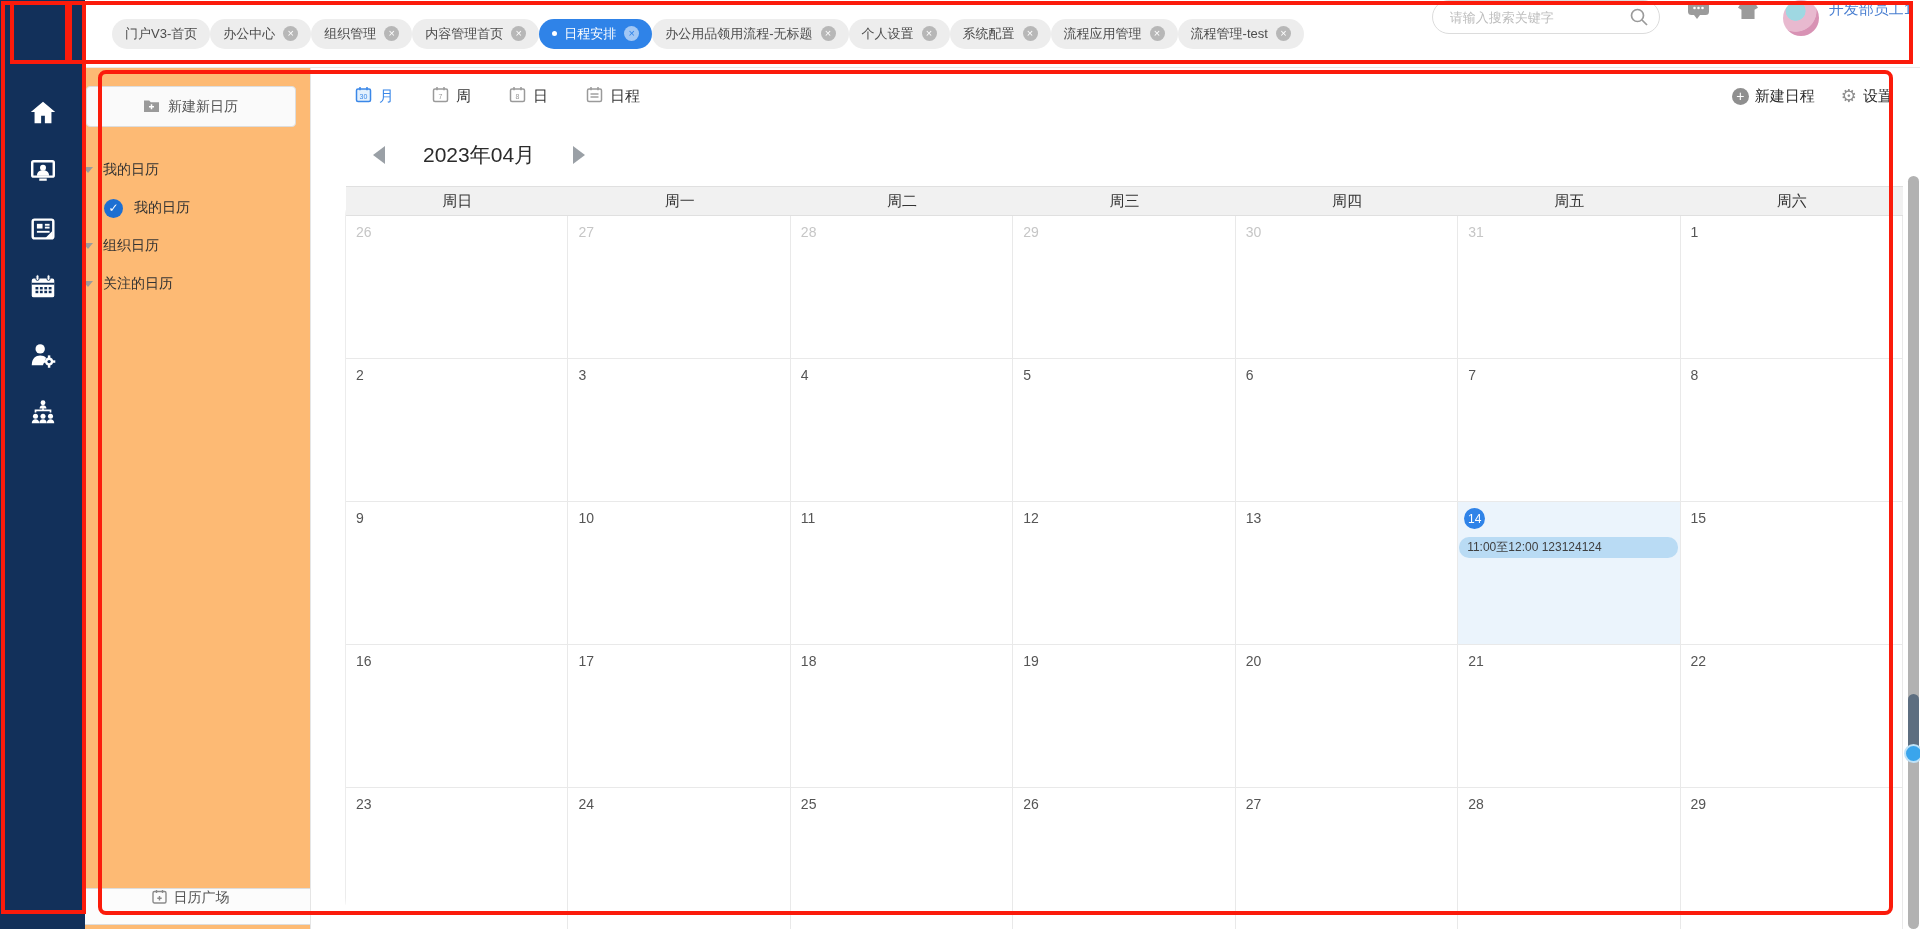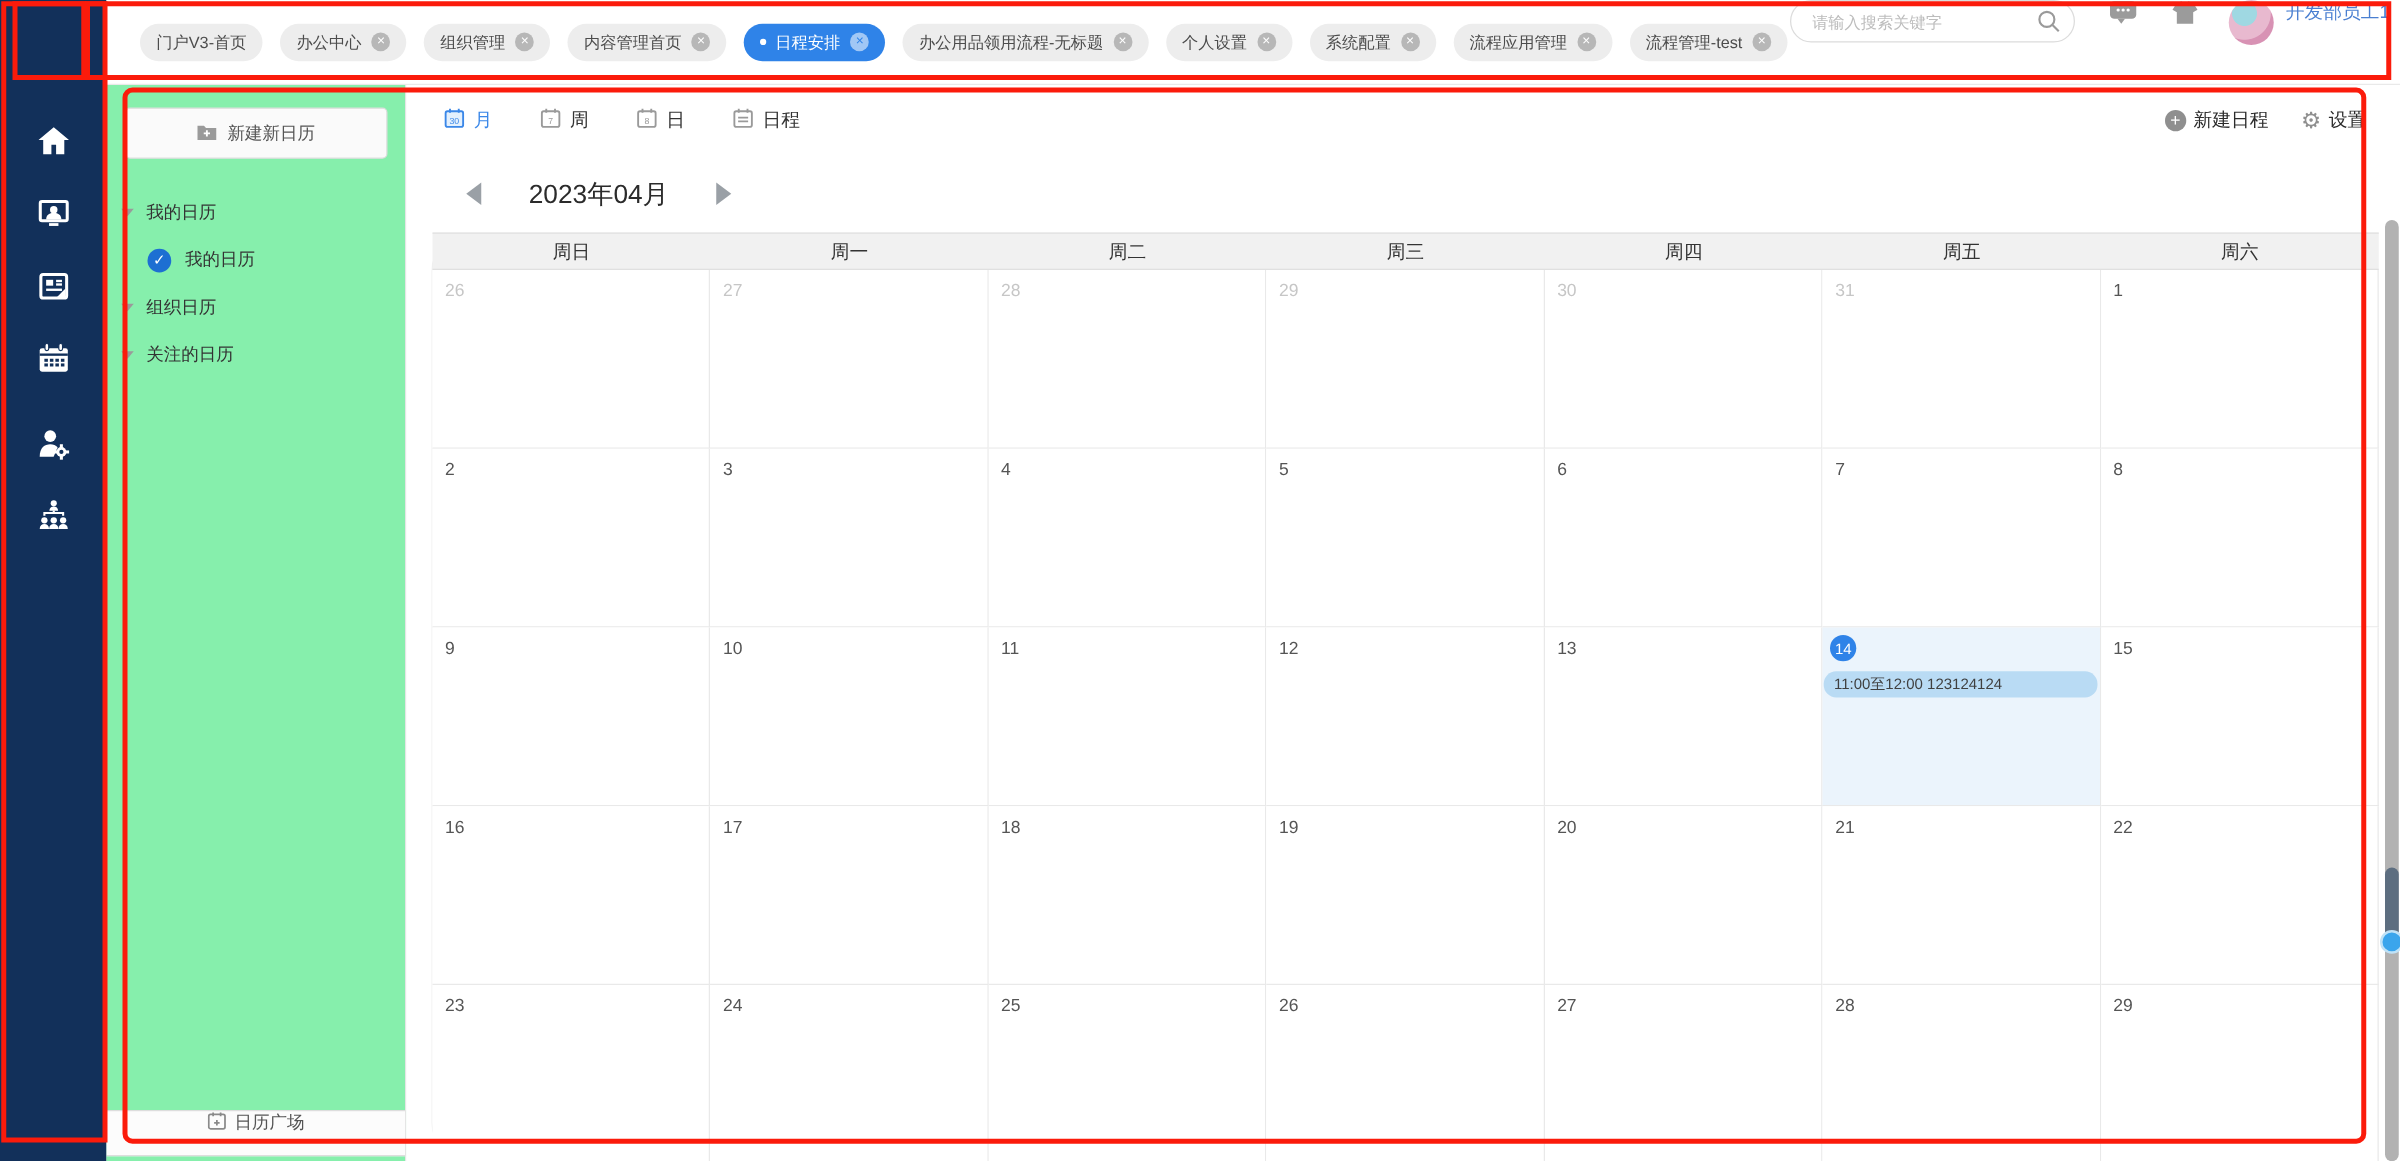--- a/index.html
+++ b/index.html
@@ -14,41 +14,41 @@
                display:flex; align-items:center; justify-content:center; }
   .logo-circle { width:46px; height:46px; border-radius:50%; background:#fff;
                  display:flex; align-items:center; justify-content:center; }
   .side-items { position:absolute; top:86px; left:0; width:85px; display:flex; flex-direction:column; align-items:center; }
   .side-item { width:85px; height:58px; display:flex; align-items:center; justify-content:center; cursor:pointer; }
   .side-item svg { width:30px; height:30px; }
   .side-item.gap { margin-top:10px; }
   
   .topbar { position:absolute; left:85px; top:0; width:1835px; height:68px; background:#fff;
             border-bottom:1px solid #e9e9e9; display:flex; align-items:center; z-index:1; }
-  .tabs { display:flex; align-items:flex-end; gap:14px; margin-left:27px; }
+  .tabs { display:flex; align-items:flex-end; margin-left:27px; }
   .tab { height:30px; border-radius:15px; background:#ededed; color:#4c4c4c; font-size:13px;
          display:flex; align-items:center; padding:0 13px; white-space:nowrap; cursor:pointer; }
   .tab .dot { width:5px; height:5px; border-radius:50%; background:#fff; margin-right:7px; }
   .tab .close { width:15px; height:15px; border-radius:50%; background:#b7b7b7; color:#fff;
                 font-size:11px; line-height:14px; text-align:center; margin-left:8px; cursor:pointer; }
   .tab.active { background:#2f83e8; color:#fff; }
   .tab.active .close { background:rgba(255,255,255,.55); color:#2f83e8; }
   .topbar-right { position:absolute; right:8px; top:0; height:68px; display:flex; align-items:flex-start; }
   .search-box { position:relative; width:228px; height:34px; }
   .search-box input { width:100%; height:100%; border:1px solid #dcdcdc; border-radius:17px;
                       padding:0 36px 0 17px; font-size:13px; color:#555; outline:none;
                       font-family:"Liberation Sans","DejaVu Sans",sans-serif; }
   .search-box input::placeholder { color:#bdbdbd; }
   .search-glass { position:absolute; right:11px; top:7px; }
   .tb-icon { margin-left:27px; cursor:pointer; display:flex; align-items:center; }
   .avatar { width:36px; height:36px; border-radius:50%; margin-left:24px; cursor:pointer;
             background:radial-gradient(circle at 35% 30%, #9fd8e2 0 28%, #e8b9cf 30% 60%, #d892b4 62% 100%); }
   .user-name { margin-left:10px; font-size:15px; color:#4a7fd1; cursor:pointer; white-space:nowrap; }
   
-  .panel { position:absolute; left:85px; top:68px; width:240px; height:861px; background:#86efac;
+  .panel { position:absolute; left:71px; top:68px; width:240px; height:861px; background:#fdba74;
            border-right:1px solid #e5e5e5; }
   .new-cal-btn { margin:18px auto 0; width:210px; height:41px; border:1px solid #ddd; border-radius:4px;
                  background:#fafafa; display:flex; align-items:center; justify-content:center; gap:8px;
                  font-size:14px; color:#555; cursor:pointer; }
   .tree { margin-top:24px;text-align:right; }
   .tree-row { display:flex; align-items:center; height:38px; font-size:14px; color:#333; cursor:pointer; }
   .tree-row.group { padding-left:12px; }
   .tree-row.leaf { padding-left:33px; }
   .caret { width:0; height:0; border-left:5px solid transparent; border-right:5px solid transparent;
            border-top:6px solid #9a9a9a; margin-right:10px; }

